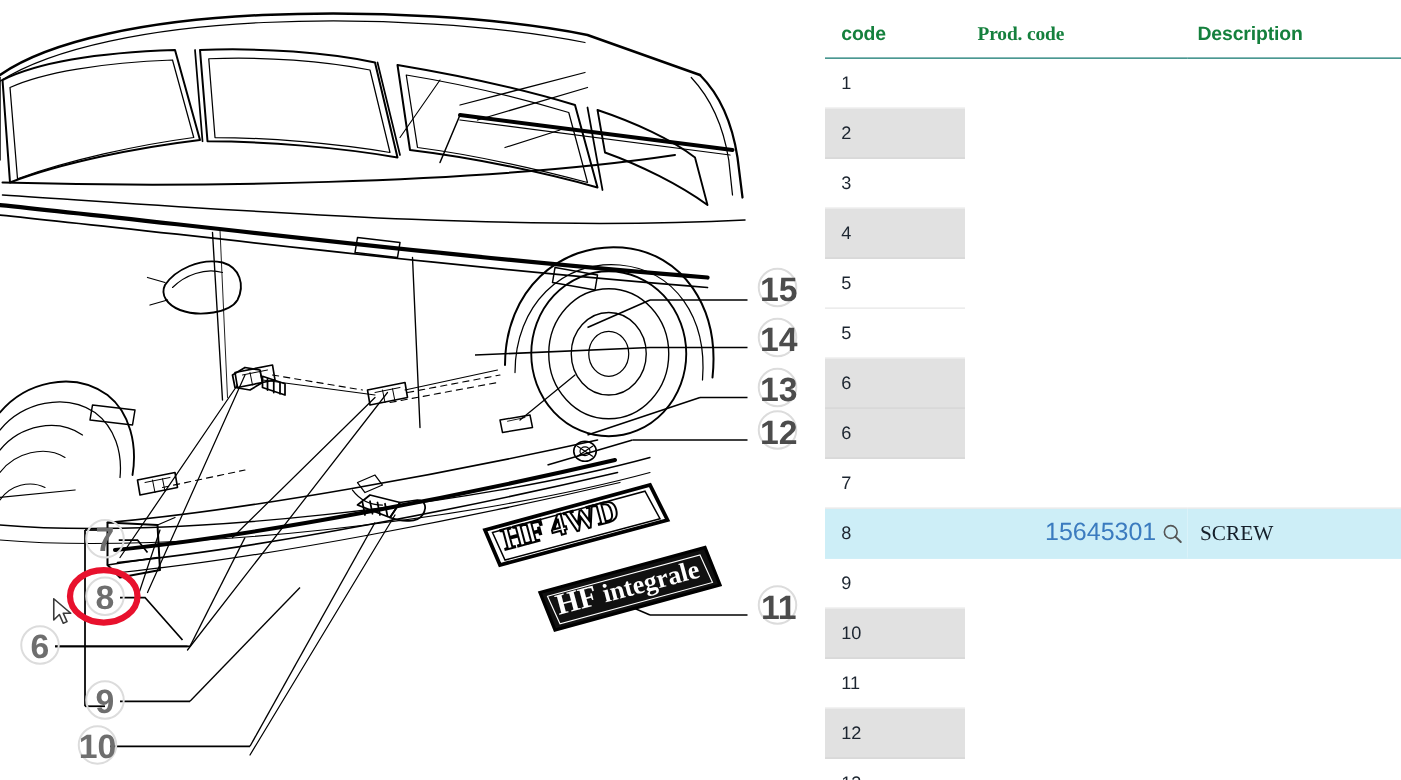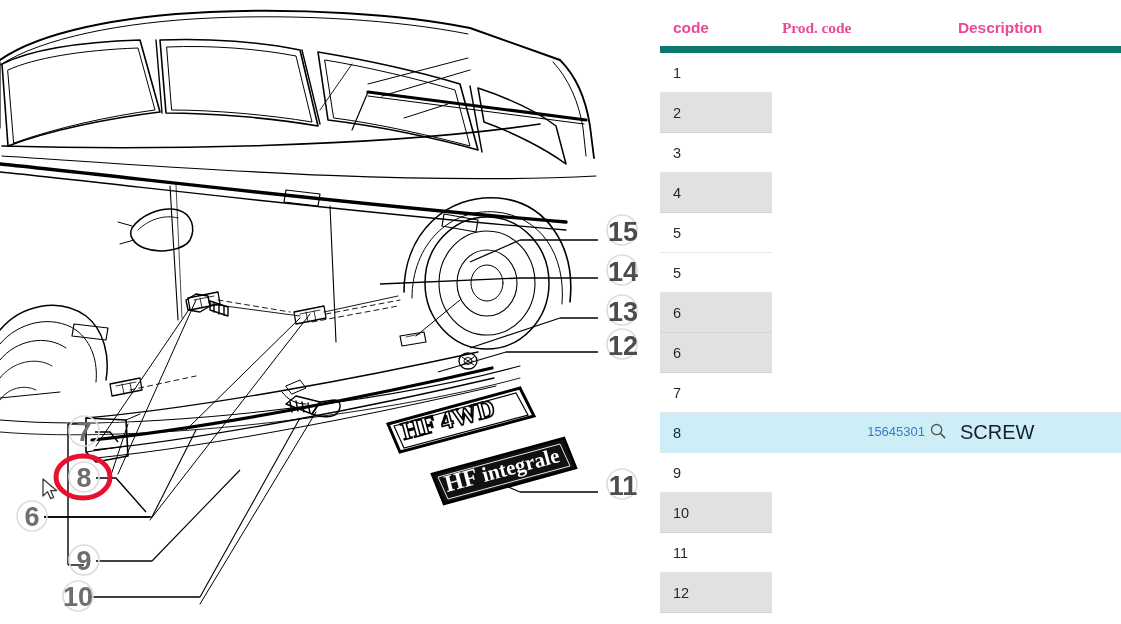--- a/index.html
+++ b/index.html
@@ -55,26 +55,26 @@
     border-collapse: collapse;
     table-layout: fixed;
   }
   .tbl col.c-code  { width: 112px; }
   .tbl col.c-prod  { width: 178px; }
   .tbl col.c-desc  { width: 171px; }
 
   .tbl thead th {
     font-size: 15.5px;
     font-weight: bold;
-    color: #ec4899;
+    color: #15803d;
     text-align: left;
     padding: 0 0 9px 0;
     height: 37px;
     vertical-align: bottom;
-    border-bottom: 7px solid #0f766e;
+    border-bottom: 1px solid #0f766e;
     letter-spacing: -0.1px;
   }
   .tbl thead th.h-code { padding-left: 13px; }
   .tbl thead th.h-prod { padding-left: 10px; font-family: Liberation Serif, serif; }
   .tbl thead th.h-desc { padding-left: 8px; }
 
   .tbl tbody tr { height: 39px; }
 
   .tbl tbody td {
     font-size: 14.5px;
@@ -107,31 +107,31 @@
   
   .tbl tbody tr.selected td {
     background: #cdeef7;
     border-bottom: 1px solid #cdeef7;
   }
   .tbl tbody tr.selected td.cell-code { background: #cdeef7; }
   .tbl tbody tr.sep-above td { border-top: 1px solid #e6e6e6; }
 
   .prod-code-link {
     color: #3b7bbf;
-    font-size: 13px;
+    font-size: 20px;
     text-decoration: none;
     cursor: pointer;
   }
   .magnifier {
     display: inline-block;
     vertical-align: -3px;
     margin-left: 5px;
     cursor: pointer;
   }
-  .desc-text { font-size: 20px; color: #16202b; }
+  .desc-text { font-size: 17px; color: #16202b; font-family: Liberation Serif, serif; }
 
   
   #cursor {
     position: absolute;
     left: 42px;
     top: 478px;
     pointer-events: none;
   }
 </style>
 </head>

